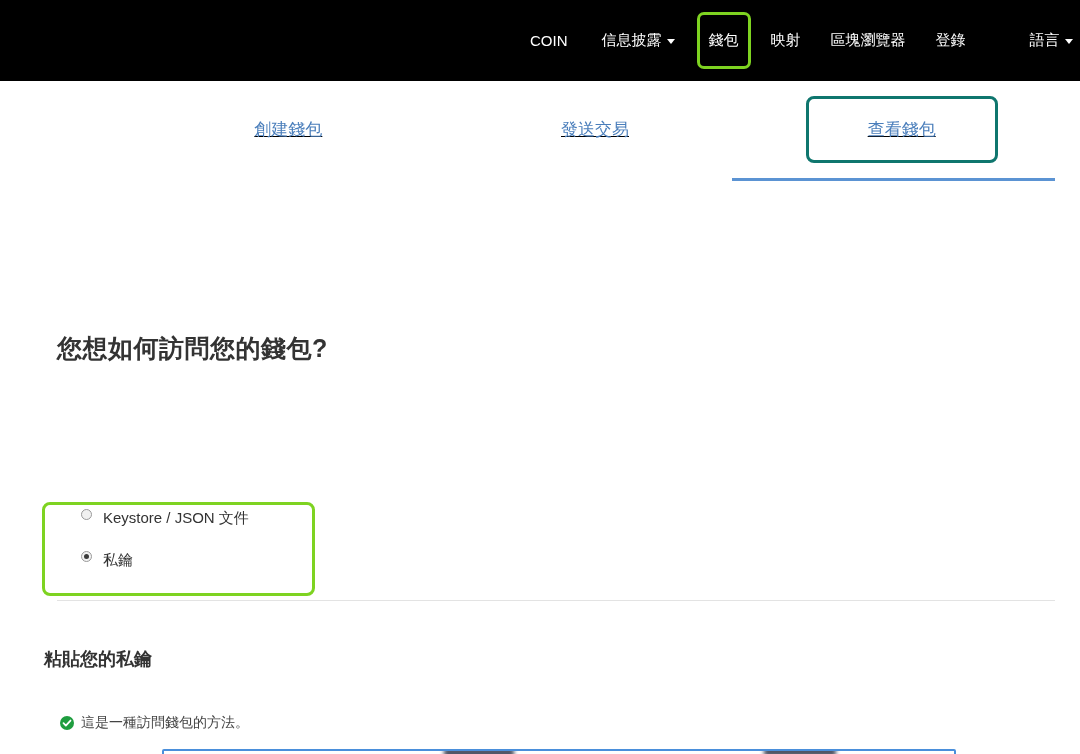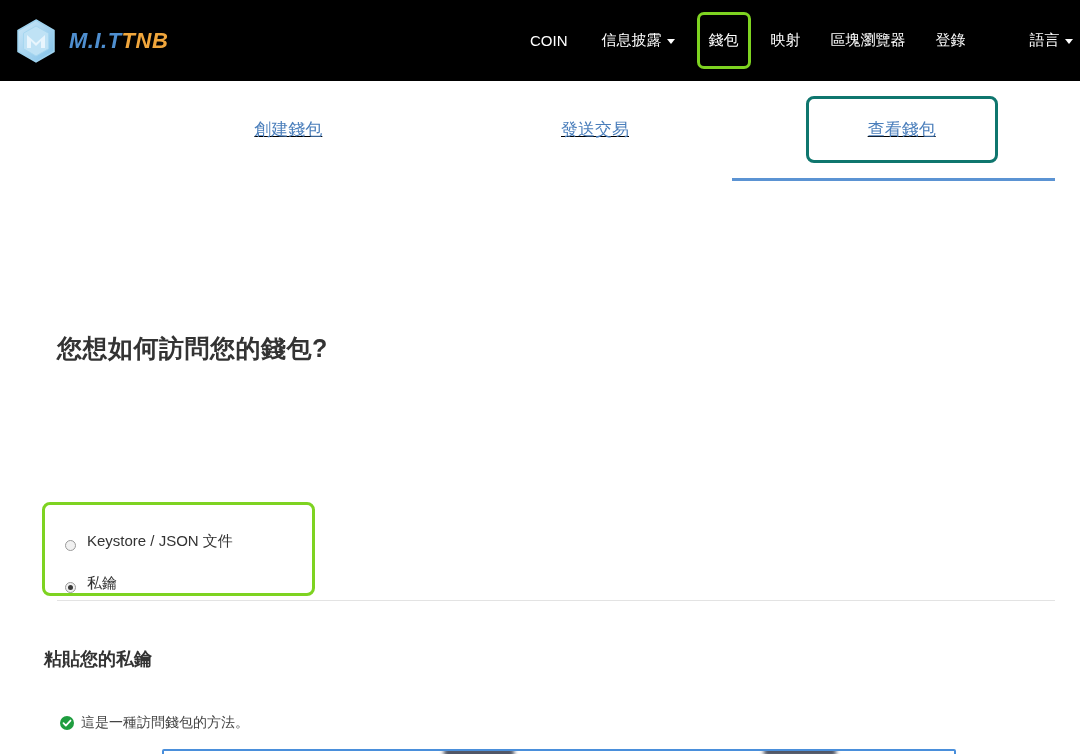--- a/index.html
+++ b/index.html
@@ -148,23 +148,23 @@
     left: 42px;
     top: 325px;
     width: 273px;
     height: 94px;
     border: 3px solid #7ed321;
     border-radius: 8px;
     background: #ffffff;
   }
   .radio-row {
     display: flex;
-    align-items: flex-end;
+    align-items: flex-start;
     gap: 11px;
-    padding-left: 20px;
+    padding-left: 36px;
     height: 42px;
     cursor: pointer;
   }
   .radio-row:first-child { margin-top: 4px; }
   .radio-dot {
     width: 11px; height: 11px;
     border-radius: 50%;
     border: 1px solid #9a9a9a;
     background: #f1f1f1;
     flex: none;
@@ -239,36 +239,20 @@
     border-radius: 1px;
   }
   .smudge-a { left: 280px; top: -4px; width: 70px; height: 12px; }
   .smudge-b { left: 600px; top: -5px; width: 72px; height: 11px; }
 </style>
 </head>
 <body>
 
 <div class="header">
 
-  <div class="brand">
-    <svg class="brand-mark" viewBox="0 0 48 48">
-      <defs>
-        <linearGradient id="hexg" x1="0" y1="0" x2="1" y2="1">
-          <stop offset="0%" stop-color="#cfe9f8"></stop>
-          <stop offset="100%" stop-color="#7fc0e8"></stop>
-        </linearGradient>
-      </defs>
-      <polygon points="24,3 42,13.5 42,34.5 24,45 6,34.5 6,13.5" fill="url(#hexg)" stroke="#9fd3ef" stroke-width="1.5"></polygon>
-      <polygon points="24,9 36.5,16.2 36.5,31.8 24,39 11.5,31.8 11.5,16.2" fill="#bfe2f5" stroke="#a7d7f0" stroke-width="1"></polygon>
-      <path d="M15 31 L15 18 L24 26 L33 18 L33 31 L29 31 L29 24 L24 29 L19 24 L19 31 Z" fill="#e8f5fd"></path>
-    </svg>
-    <span class="brand-text">
-      <span class="brand-mit">M.I.T</span><span class="brand-tnb">TNB</span>
-    </span>
-  </div>
 
   <div class="nav">
 
     <div class="nav-item">
       <span>COIN</span>
     </div>
 
     <div class="nav-item nav-gap-1">
       <span>信息披露</span>
       <span class="caret"></span>

